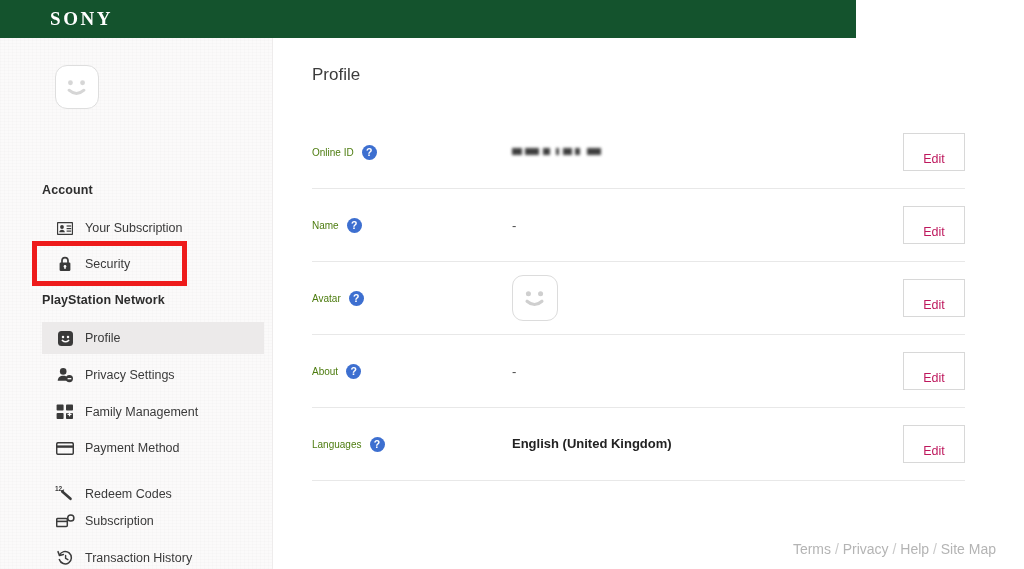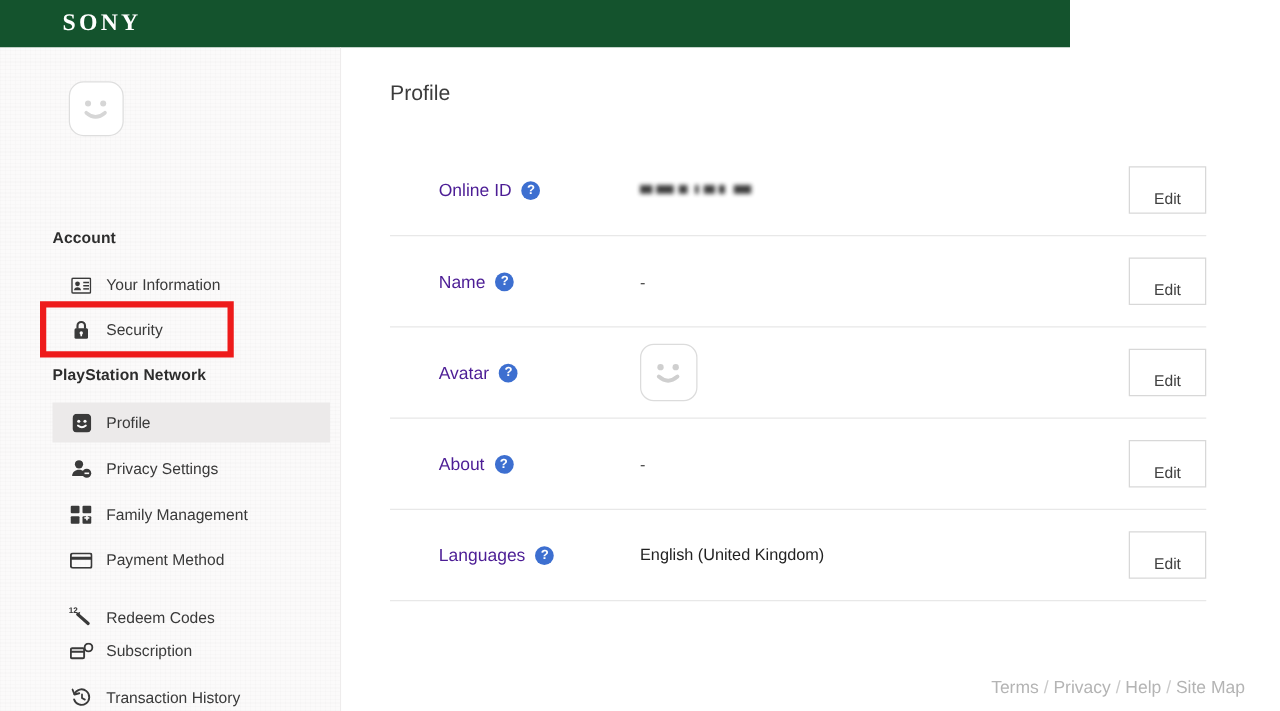--- a/index.html
+++ b/index.html
@@ -145,23 +145,22 @@
   }
   .row:first-child { border-top: none; }
 
   .row-label {
     width: 200px;
     display: flex;
     align-items: center;
     flex: 0 0 auto;
   }
   .row-label-text {
-    font-size: 14px;
-    color: #4c1d95;
-    margin-left: 39px;
+    font-size: 10px;
+    color: #4d7c0f;
   }
   .help-icon {
     width: 15px;
     height: 15px;
     border-radius: 50%;
     background: #3d6fd0;
     color: #ffffff;
     font-size: 10.5px;
     font-weight: bold;
     line-height: 15px;
@@ -216,33 +215,33 @@
 
   .lang-block { line-height: 1.45; }
   .lang-primary-label {
     font-size: 11px;
     color: #9a9a9a;
     display: block;
   }
   .lang-primary-value {
     font-size: 13px;
     color: #222222;
-    font-weight: normal;
+    font-weight: bold;
     display: block;
   }
 
   .edit-btn {
     position: absolute;
     right: 0;
     width: 62px;
     height: 32px;
     border: 1px solid #d8d8d8;
     background: #ffffff;
     font-size: 12.5px;
-    color: #404040;
+    color: #be185d;
     font-family: "Liberation Sans", sans-serif;
     cursor: pointer;
     padding: 18px;
   }
 
   .footer-links {
     position: absolute;
     right: 28px;
     bottom: 12px;
     font-size: 14px;
@@ -278,21 +277,21 @@
     <span class="nav-icon">
       <svg width="16" height="13" viewBox="0 0 16 13">
         <rect x="0.5" y="0.5" width="15" height="12" rx="1" fill="none" stroke="#3a3a3a" stroke-width="1.3"></rect>
         <circle cx="5" cy="5" r="1.9" fill="#3a3a3a"></circle>
         <path d="M2.2 10.2c0-1.6 1.3-2.5 2.8-2.5s2.8.9 2.8 2.5z" fill="#3a3a3a"></path>
         <rect x="9.6" y="3.4" width="4.6" height="1.2" fill="#3a3a3a"></rect>
         <rect x="9.6" y="6" width="4.6" height="1.2" fill="#3a3a3a"></rect>
         <rect x="9.6" y="8.5" width="4.6" height="1.2" fill="#3a3a3a"></rect>
       </svg>
     </span>
-    <span class="nav-label">Your Information</span>
+    <span class="nav-label">Your Subscription</span>
   </div>
 
   <div class="nav-item" style="top:210px;">
     <span class="nav-icon">
       <svg width="14" height="16" viewBox="0 0 14 16">
         <path d="M4 7V4.6a3 3 0 016 0V7" fill="none" stroke="#3a3a3a" stroke-width="1.7"></path>
         <rect x="1.6" y="6.6" width="10.8" height="8.4" rx="1.2" fill="#3a3a3a"></rect>
         <circle cx="7" cy="10.4" r="1.35" fill="#fbfafa"></circle>
         <rect x="6.35" y="10.4" width="1.3" height="2.6" fill="#fbfafa"></rect>
       </svg>

